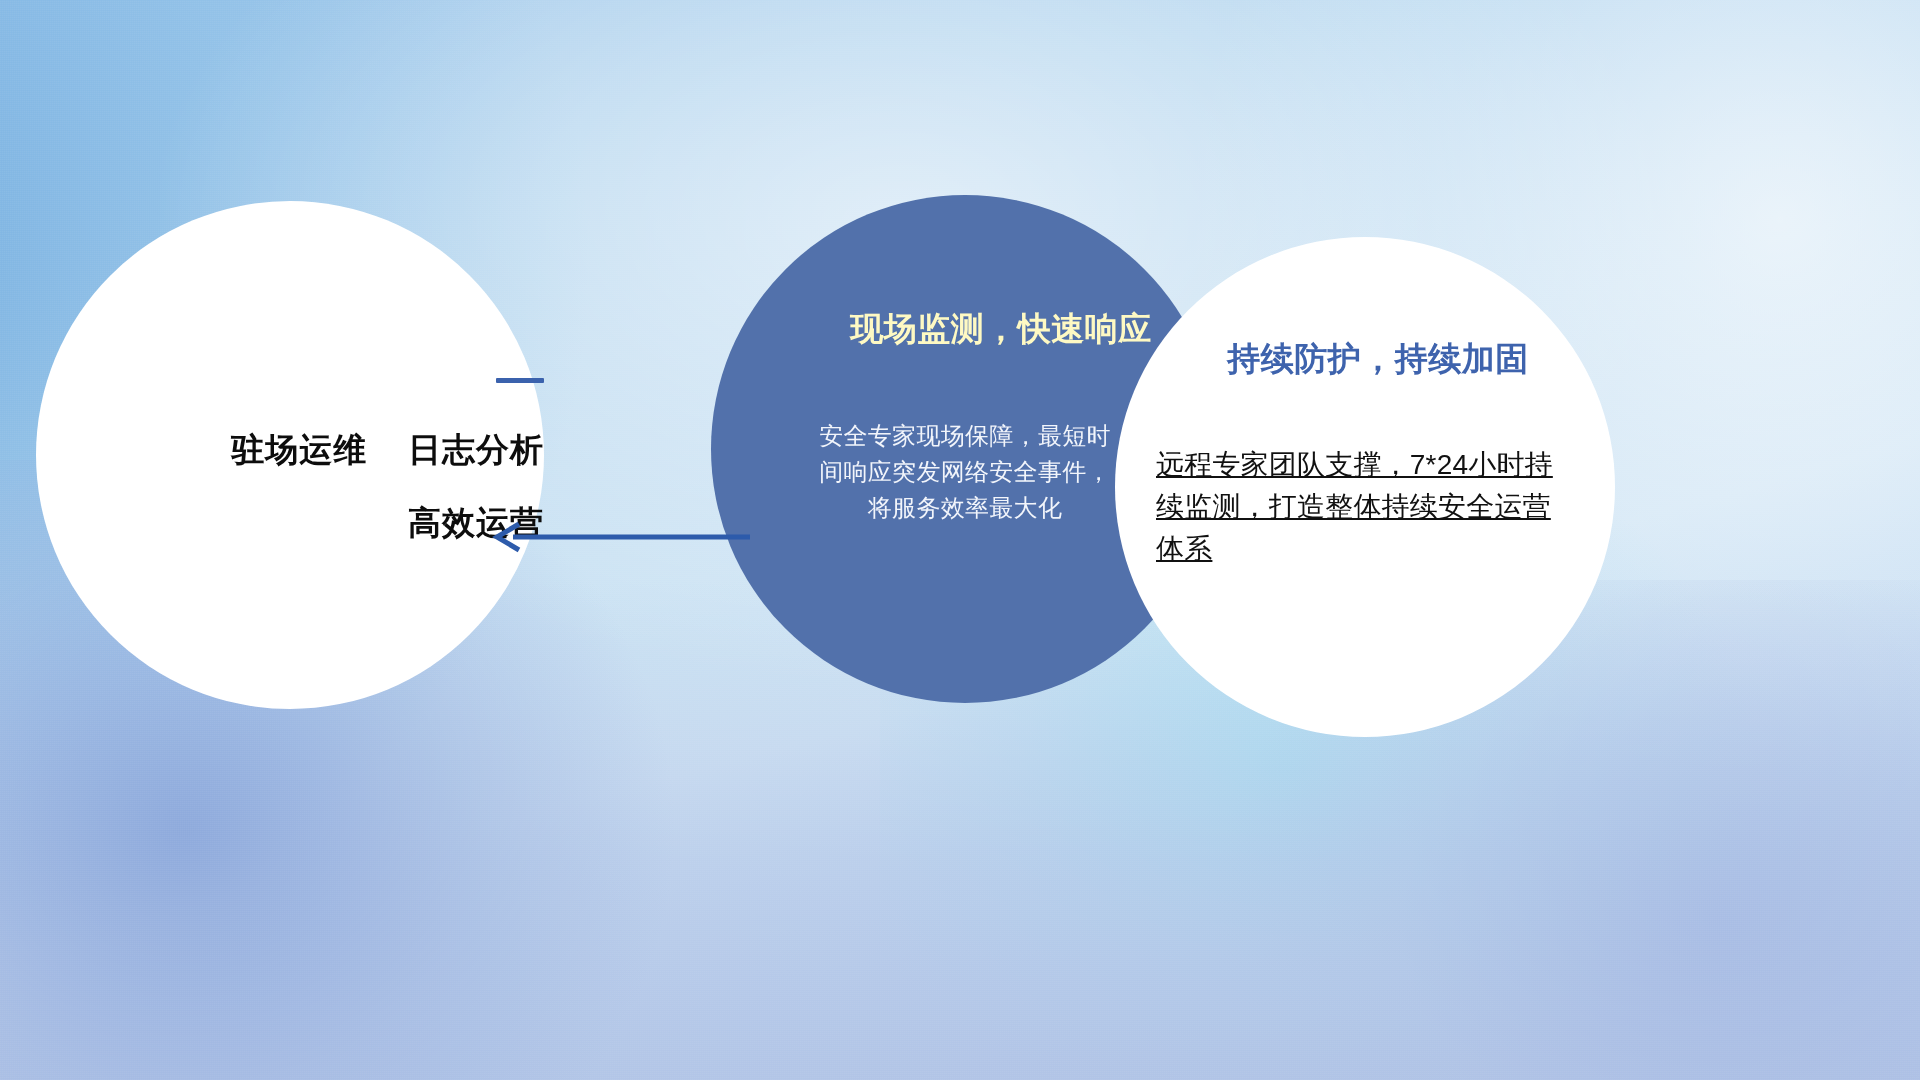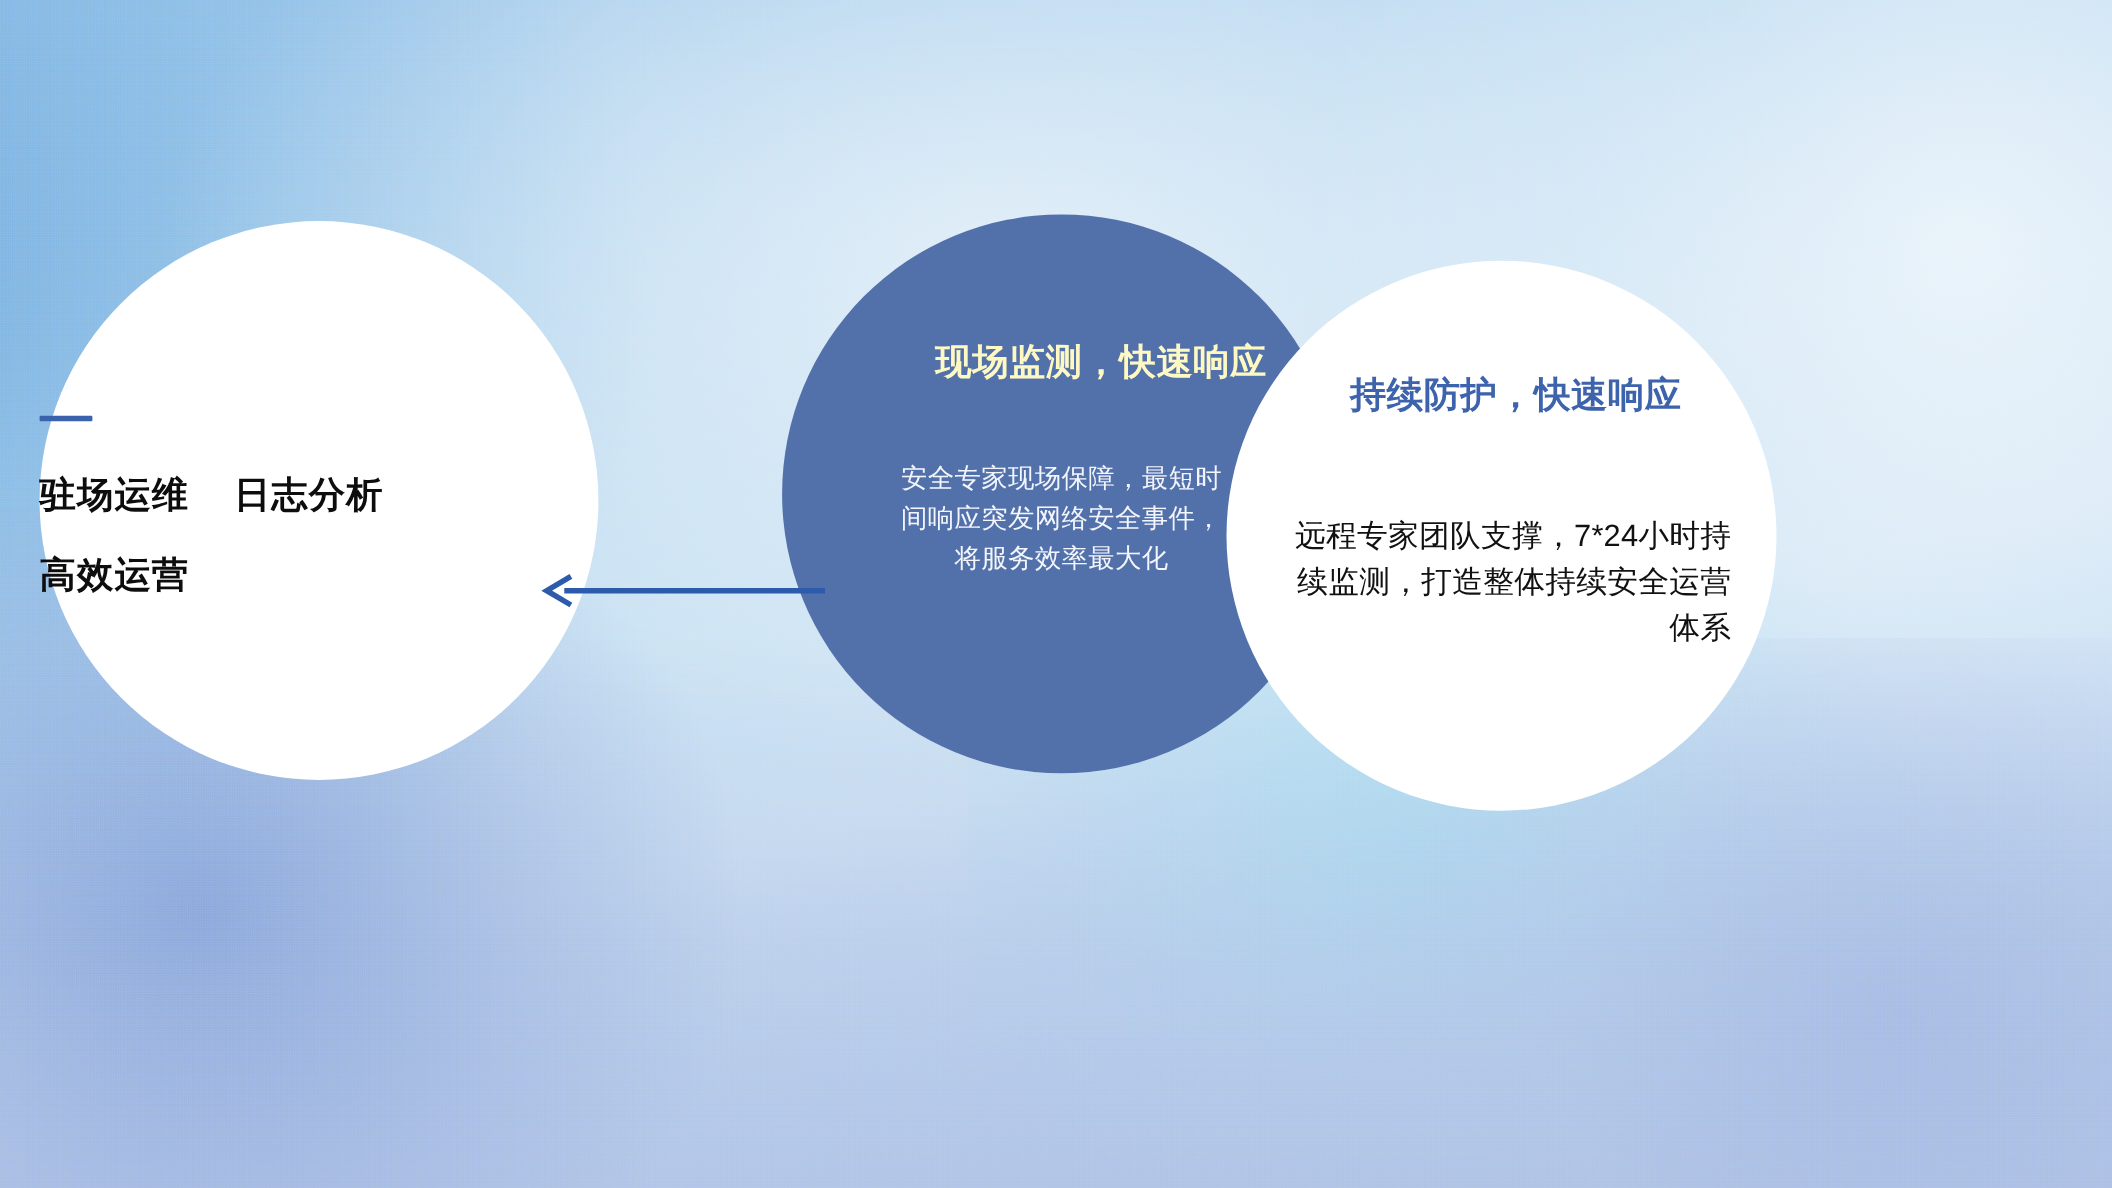--- a/index.html
+++ b/index.html
@@ -73,21 +73,21 @@
     background:#5271ab;
   }
   #circle-right {
     left:1115px; top:237px; width:500px; height:500px;
     background:#ffffff;
   }
 
   
   .left-inner {
     position:absolute; left:0; top:0; width:100%; height:100%;
-    display:flex; flex-direction:column; align-items:flex-start; justify-content:center;
+    display:flex; flex-direction:column; align-items:flex-end; justify-content:center;
     padding-top:6px;
   }
   .rule {
     width:48px; height:5px; background:#3b62ad; border-radius:1px;
     margin-bottom:50px;
   }
   .left-line {
     font-size:33px; font-weight:bold; color:#0d0d0d; letter-spacing:1px;
     line-height:1.0; white-space:pre; margin-bottom:40px;
   }
@@ -113,23 +113,24 @@
   .right-inner {
     position:absolute; left:0; top:0; width:100%; height:100%;
     display:flex; flex-direction:column; align-items:center;
     padding:100px 24px 0 24px;
   }
   .right-title {
     font-size:33px; font-weight:bold; color:#3e63ad; letter-spacing:.5px;
     white-space:nowrap; margin-left:26px;
   }
   .right-body {
-    margin-top:84px; width:418px;
-    font-size:28px; color:#111111; line-height:1.50; text-align:right;
+    margin-top:62px; width:418px;
+    font-size:28px; color:#111111; line-height:1.50; text-align:left;
     letter-spacing:.2px;
+    text-decoration:underline;
   }
 
   
   #arrow { position:absolute; left:485px; top:520px; width:270px; height:34px; }
 </style>
 </head>
 <body>
 
 <div id="stage">
 
@@ -153,21 +154,21 @@
 
   <div class="circle" id="circle-middle">
     <div class="mid-inner">
       <div class="mid-title">现场监测，快速响应</div>
       <div class="mid-body">安全专家现场保障，最短时间响应突发网络安全事件，将服务效率最大化</div>
     </div>
   </div>
 
   <div class="circle" id="circle-right">
     <div class="right-inner">
-      <div class="right-title">持续防护，快速响应</div>
+      <div class="right-title">持续防护，持续加固</div>
       <div class="right-body">远程专家团队支撑，7*24小时持续监测，打造整体持续安全运营体系</div>
     </div>
   </div>
 
   <svg id="arrow" viewBox="0 0 270 34">
     <line x1="265" y1="17" x2="28" y2="17" stroke="#2d5bab" stroke-width="5"></line>
     <polyline points="34,4 12,17 34,30" fill="none" stroke="#2d5bab" stroke-width="5" stroke-linejoin="miter" stroke-linecap="butt"></polyline>
   </svg>
 
 </div>

